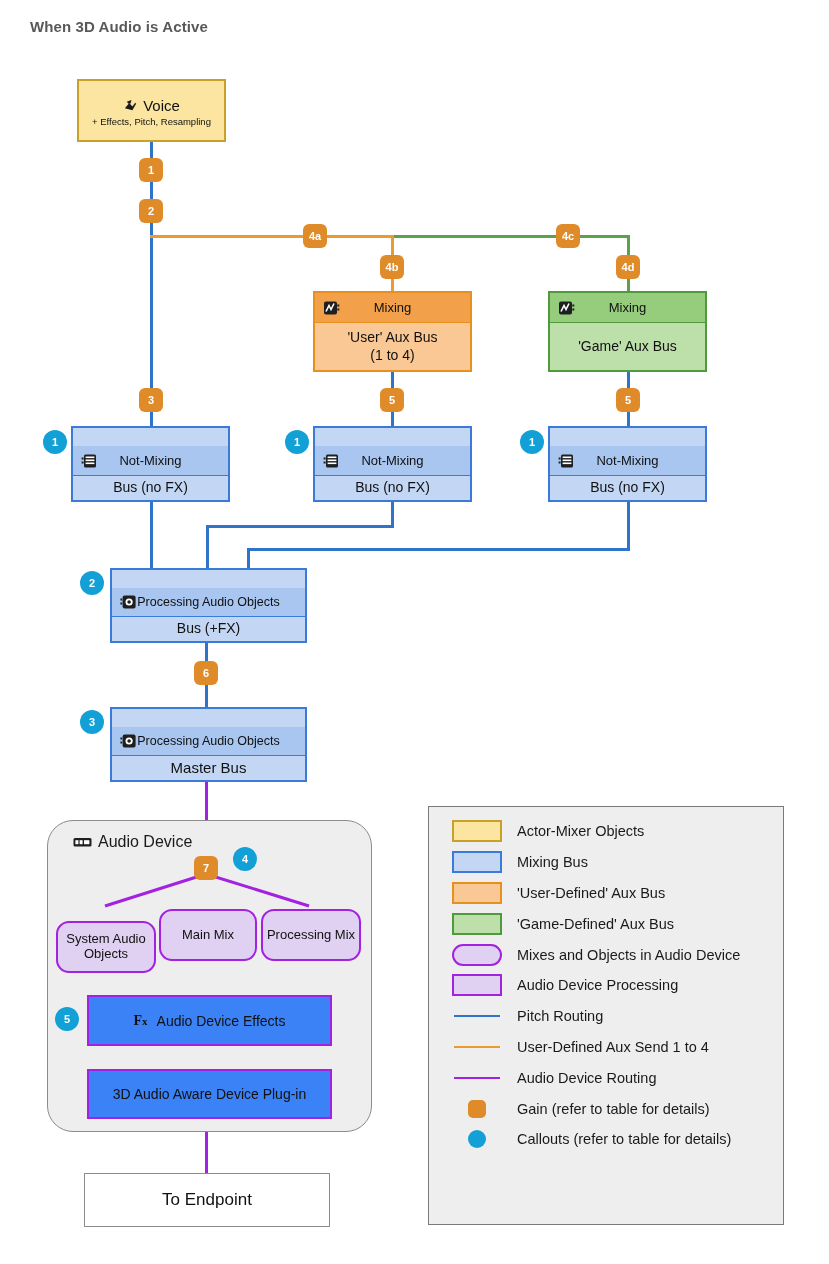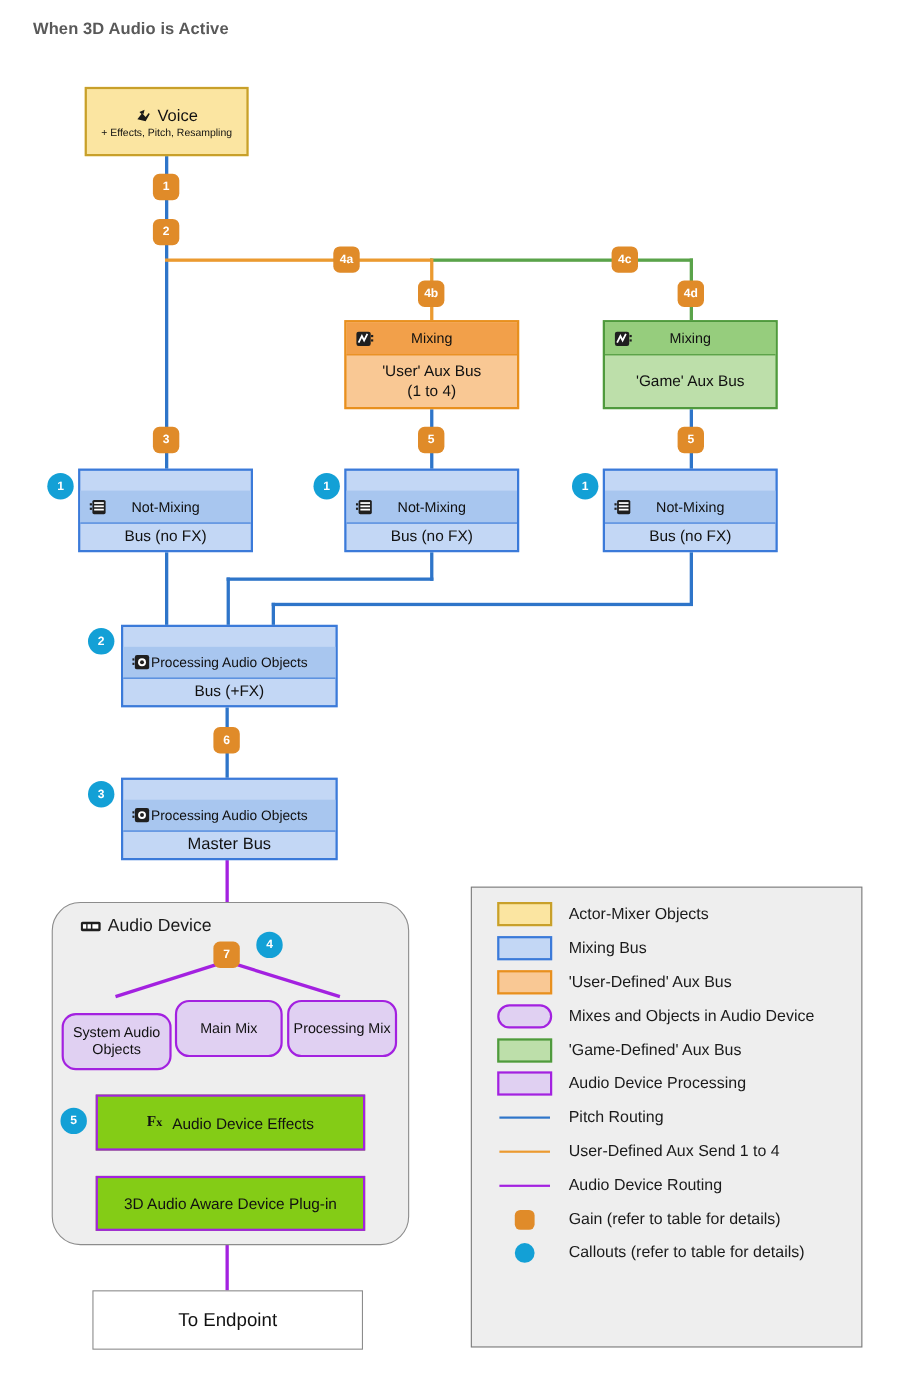--- a/index.html
+++ b/index.html
@@ -57,21 +57,21 @@
 
   
   #device{left:47px;top:820px;width:325px;height:312px;background:#eeeeee;
           border:1.5px solid #8c8c8c;border-radius:26px;z-index:2;}
   #device-label{position:absolute;left:73px;top:833px;font-size:16px;color:#1a1a1a;
           z-index:5;display:flex;align-items:center;gap:6px;}
 
   .mix{position:absolute;background:#e0d0f2;border:2px solid #a321e0;border-radius:13px;
        display:flex;align-items:center;justify-content:center;text-align:center;
        font-size:13px;color:#111;line-height:1.15;z-index:5;}
-  .proc{position:absolute;background:#84cc16;border:2px solid #a321e0;
+  .proc{position:absolute;background:#3b82f6;border:2px solid #a321e0;
         display:flex;align-items:center;justify-content:center;
         font-size:14px;color:#111;z-index:5;}
 
   #endpoint{position:absolute;left:84px;top:1173px;width:244px;height:52px;
         background:#ffffff;border:1.5px solid #8c8c8c;display:flex;align-items:center;
         justify-content:center;font-size:17px;color:#111;z-index:5;}
 
   
   #legend{position:absolute;left:428px;top:806px;width:354px;height:417px;
           background:#eeeeee;border:1px solid #7a7a7a;z-index:5;}
@@ -335,32 +335,32 @@
         <div class="ltx">Mixing Bus</div>
       </div>
       <div class="lrow">
         <div class="lsw">
           <div class="sw-box" style="background: rgb(249, 200, 148); border-color: rgb(232, 144, 30);"></div>
         </div>
         <div class="ltx">'User-Defined' Aux Bus</div>
       </div>
       <div class="lrow">
         <div class="lsw">
+          <div class="sw-box" style="background: rgb(189, 223, 170); border-color: rgb(79, 154, 61);"></div>
+        </div>
+        <div class="ltx">'Game-Defined' Aux Bus</div>
+      </div>
+      <div class="lrow">
+        <div class="lsw">
           <div class="sw-round" style="background: rgb(224, 208, 242); border-color: rgb(163, 33, 224);"></div>
         </div>
         <div class="ltx">Mixes and Objects in Audio Device</div>
       </div>
       <div class="lrow">
         <div class="lsw">
-          <div class="sw-box" style="background: rgb(189, 223, 170); border-color: rgb(79, 154, 61);"></div>
-        </div>
-        <div class="ltx">'Game-Defined' Aux Bus</div>
-      </div>
-      <div class="lrow">
-        <div class="lsw">
           <div class="sw-box" style="background: rgb(224, 208, 242); border-color: rgb(163, 33, 224);"></div>
         </div>
         <div class="ltx">Audio Device Processing</div>
       </div>
       <div class="lrow">
         <div class="lsw">
           <div class="sw-line" style="background: rgb(46, 117, 201);"></div>
         </div>
         <div class="ltx">Pitch Routing</div>
       </div>

